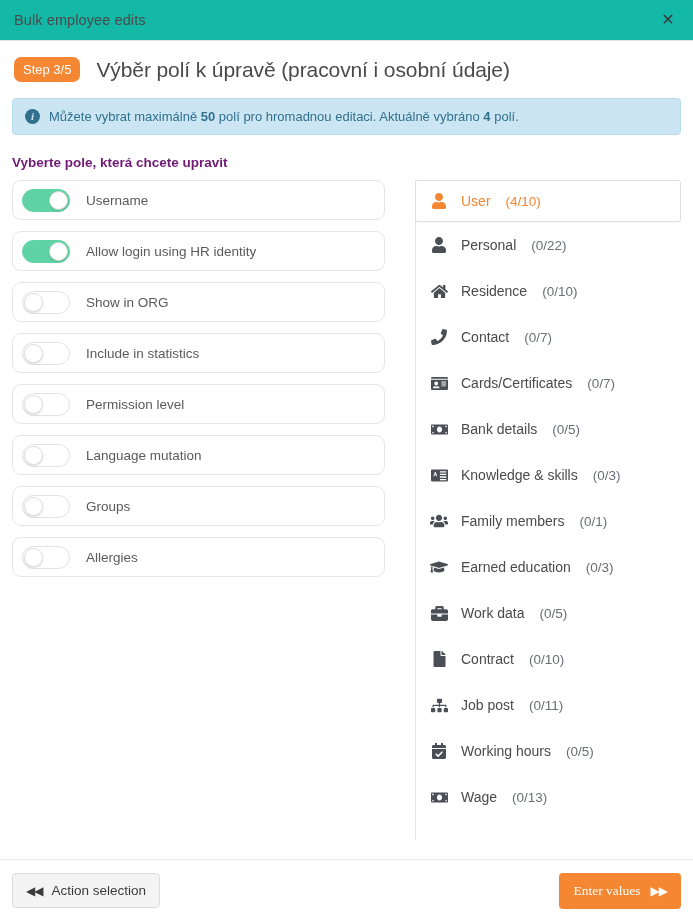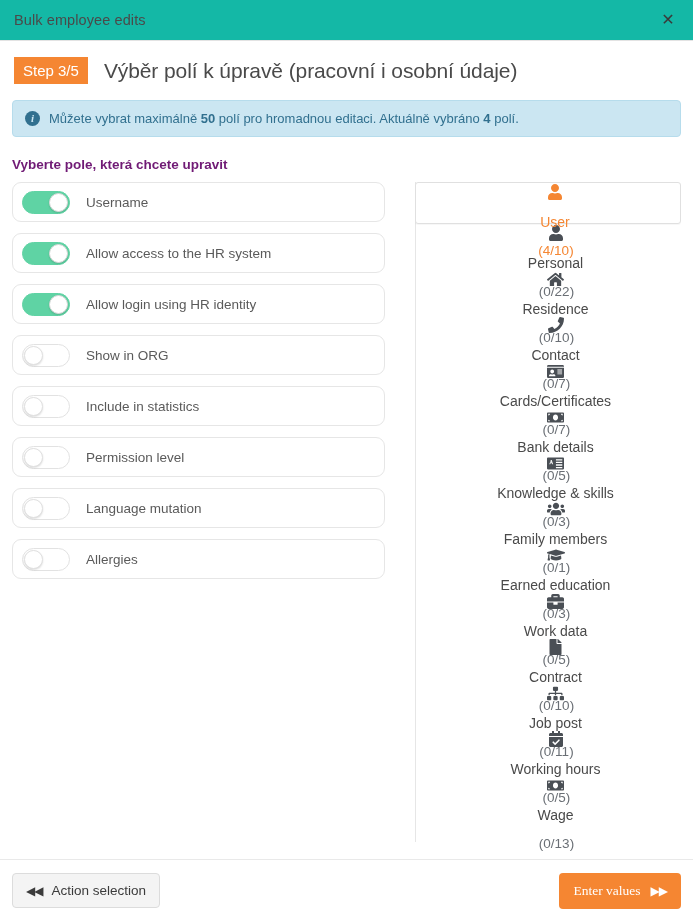--- a/index.html
+++ b/index.html
@@ -49,22 +49,22 @@
   
   .step-header {
     display: flex;
     align-items: center;
     padding: 16px 14px 14px 14px;
     gap: 16px;
   }
   .step-badge {
     background: #f58632;
     color: #ffffff;
-    font-size: 15px;
-    border-radius: 0;
+    font-size: 13px;
+    border-radius: 7px;
     padding: 6px 9px 6px 9px;
     white-space: nowrap;
     line-height: 1;
     font-weight: normal;
   }
   .step-title {
     font-size: 21px;
     color: #4a4a4a;
     font-weight: normal;
     letter-spacing: -.1px;
@@ -181,21 +181,20 @@
   .cat-item {
     display: flex;
     align-items: center;
     gap: 13px;
     padding: 0 0 0 14px;
     height: 46px;
     font-size: 14px;
     color: #4a4a4a;
     cursor: pointer;
     position: relative;
-    flex-direction: column;
   }
   .cat-item.selected {
     background: #ffffff;
     border: 1px solid #e0e0e0;
     border-radius: 3px;
     color: #f58632;
     margin-left: -1px;
     height: 42px;
     box-shadow: 0 1px 1px rgba(0,0,0,.035);
     z-index: 2;
@@ -285,26 +284,20 @@
       <div class="toggle-card">
         <div class="switch on">
           <span class="knob"></span>
         </div>
         <span class="toggle-label">Username</span>
       </div>
       <div class="toggle-card">
         <div class="switch on">
           <span class="knob"></span>
         </div>
-        <span class="toggle-label">Allow access to the HR system</span>
-      </div>
-      <div class="toggle-card">
-        <div class="switch on">
-          <span class="knob"></span>
-        </div>
         <span class="toggle-label">Allow login using HR identity</span>
       </div>
       <div class="toggle-card">
         <div class="switch">
           <span class="knob"></span>
         </div>
         <span class="toggle-label">Show in ORG</span>
       </div>
       <div class="toggle-card">
         <div class="switch">
@@ -316,20 +309,26 @@
         <div class="switch">
           <span class="knob"></span>
         </div>
         <span class="toggle-label">Permission level</span>
       </div>
       <div class="toggle-card">
         <div class="switch">
           <span class="knob"></span>
         </div>
         <span class="toggle-label">Language mutation</span>
+      </div>
+      <div class="toggle-card">
+        <div class="switch">
+          <span class="knob"></span>
+        </div>
+        <span class="toggle-label">Groups</span>
       </div>
       <div class="toggle-card">
         <div class="switch">
           <span class="knob"></span>
         </div>
         <span class="toggle-label">Allergies</span>
       </div>
     </div>
   <div class="right-col">
     <div class="cat-list" id="cat-list">

